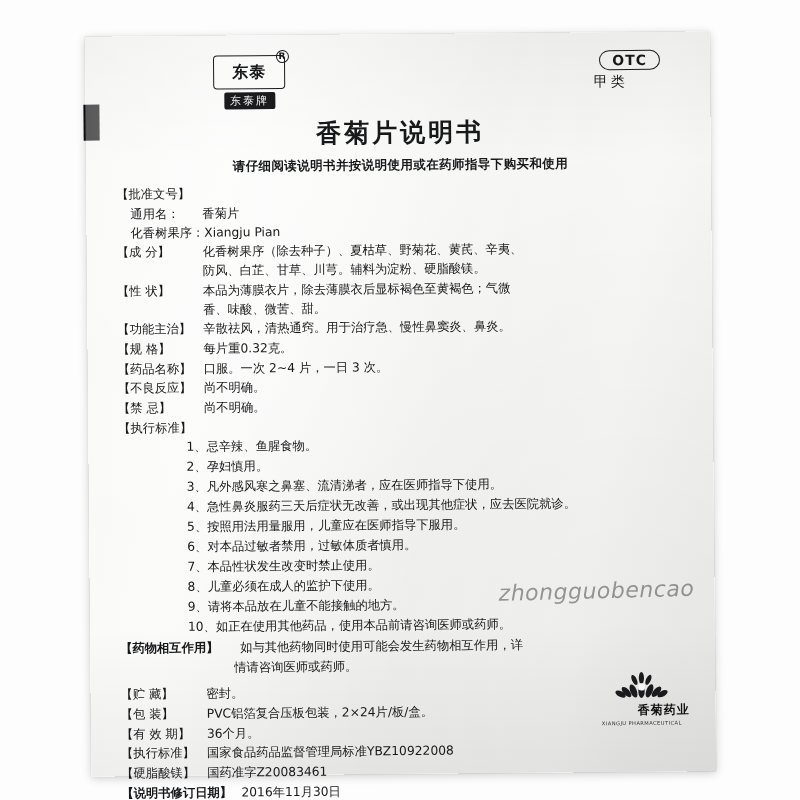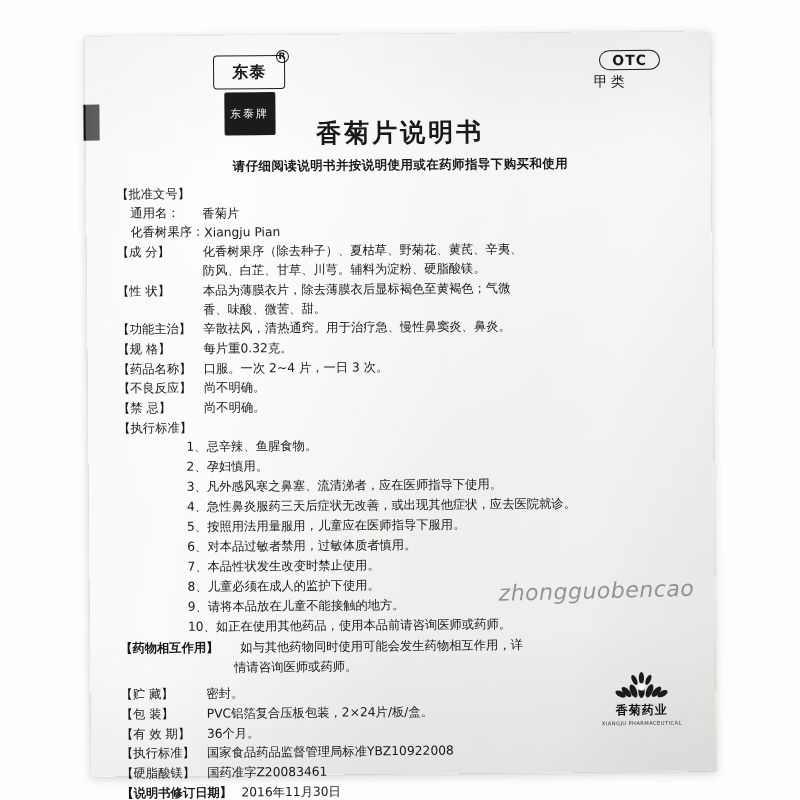--- a/index.html
+++ b/index.html
@@ -49,21 +49,21 @@
     display:flex;align-items:center;justify-content:center;
     font-size:16px;font-weight:bold;letter-spacing:1px;
     background:#fafaf8;
   }
   .brand-r{
     position:absolute;right:2px;top:-5px;font-size:9px;border:1px solid #1b1b1d;
     border-radius:50%;width:11px;height:11px;line-height:11px;text-align:center;
   }
   .brand-name{
     margin-top:3px;font-size:11px;letter-spacing:2px;color:#111;
-    background:#1b1b1d;color:#f5f5f3;display:inline-block;padding:14px 6px;border-radius:2px;
+    background:#1b1b1d;color:#f5f5f3;display:inline-block;padding:1px 6px;border-radius:2px;
   }
   .otc{position:absolute;right:24px;top:0;text-align:center;}
   .otc-badge{
     border:1.6px solid #1b1b1d;border-radius:12px;padding:1px 12px;
     font-size:14px;font-weight:bold;letter-spacing:1px;margin-left:38px;
   }
   .otc-sub{font-size:14px;margin-top:3px;letter-spacing:3px;}
 
   .title{
     text-align:center;font-size:25px;font-weight:bold;letter-spacing:3px;
@@ -72,21 +72,21 @@
   .subtitle{
     text-align:center;font-size:12.5px;font-weight:bold;letter-spacing:.4px;margin-bottom:9px;
   }
 
   
   .row{display:flex;align-items:flex-start;font-size:12.3px;line-height:1.52;margin-bottom:1px;}
   .lbl{flex:0 0 86px;white-space:nowrap;}
   .lbl.wide{flex:0 0 120px;font-weight:bold;}
   .val{flex:1;}
   .sub-row{display:flex;font-size:12.3px;line-height:1.55;}
-  .sub-lbl{flex:0 0 72px;white-space:nowrap;padding-left:14px;font-family:Liberation Mono, monospace;}
+  .sub-lbl{flex:0 0 72px;white-space:nowrap;padding-left:14px;}
   .sub-val{flex:1;}
   .indent{padding-left:86px;font-size:12.3px;line-height:1.55;}
 
   
   .notice{margin:1px 0 2px 0;}
   .notice li{
     list-style:none;font-size:12.3px;line-height:1.62;padding-left:0;margin-left:28px;
   }
   .notice-hang{padding-left:114px;font-size:12.3px;line-height:1.55;}
 
@@ -97,21 +97,21 @@
     position:absolute;right:20px;top:546px;z-index:4;
     font-family:"DejaVu Sans","Liberation Sans",sans-serif;
     font-size:22px;color:#4a4a4c;opacity:.55;font-style:italic;letter-spacing:.5px;
     transform:rotate(-1deg);
   }
   
   .logo{
     position:absolute;right:26px;bottom:46px;z-index:5;width:96px;text-align:center;
   }
   .logo-mark{width:56px;height:40px;margin:0 auto;position:relative;}
-  .logo-name{font-size:12px;font-weight:bold;letter-spacing:1px;margin-top:1px;color:#111;}
+  .logo-name{font-size:12px;font-weight:bold;letter-spacing:1px;margin-top:1px;color:#111;text-align:right;}
   .logo-en{font-size:5.2px;letter-spacing:.4px;color:#333;margin-top:1px;}
 </style>
 </head>
 <body>
 
 <div id="photo">
   <div id="paper">
     <div class="edge-notch"></div>
 
     <div class="content">

